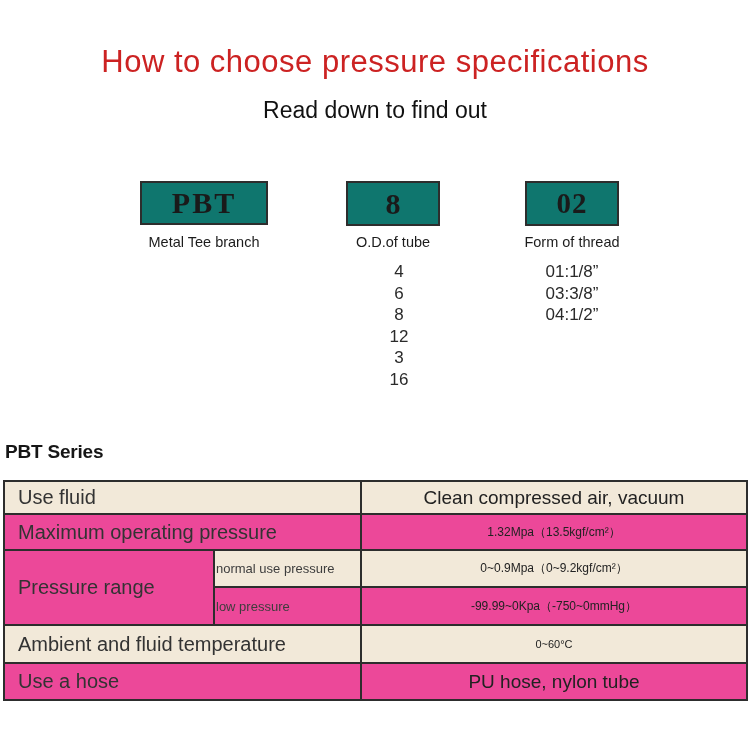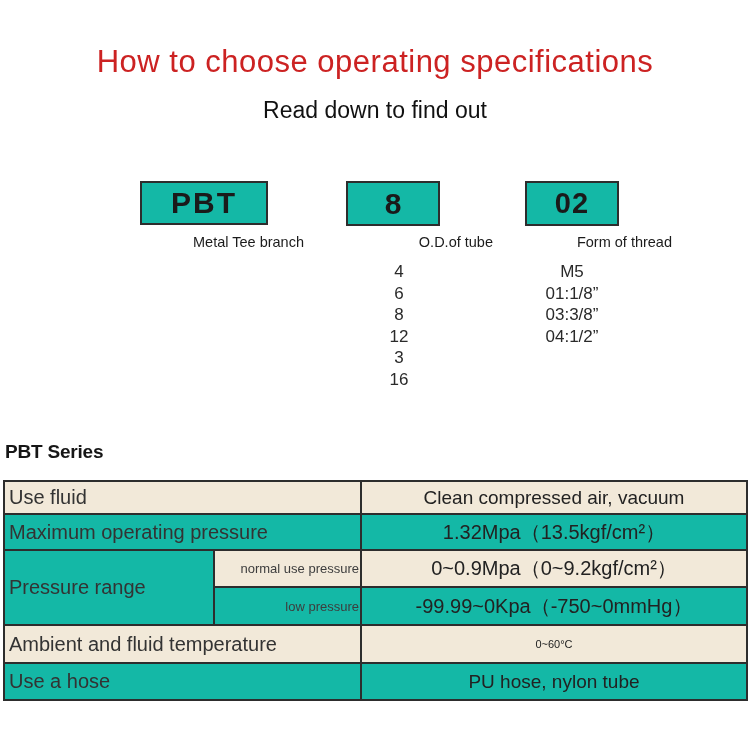--- a/index.html
+++ b/index.html
@@ -16,28 +16,28 @@
     font-size:31px;font-weight:400;color:#cc2222;letter-spacing:0.5px;
   }
   .subtitle{
     top:97px;left:0;width:750px;text-align:center;
     font-size:23px;color:#111;
   }
 
   
   .code-box{
     border:2px solid #2d2d2d;display:flex;align-items:center;justify-content:center;
-    font-weight:700;color:#1a1a1a;background:#14b8a6;box-sizing:border-box;
+    font-weight:700;color:#1a1a1a;background:#0f766e;box-sizing:border-box;font-family:Liberation Serif, serif;
   }
   .box-pbt{left:140px;top:181px;width:128px;height:44px;font-size:30px;letter-spacing:2px;}
   .box-od{left:346px;top:181px;width:94px;height:45px;font-size:30px;}
   .box-thread{left:525px;top:181px;width:94px;height:45px;font-size:29px;letter-spacing:1px;}
 
   .box-label{
-    top:234px;height:18px;font-size:14.5px;color:#1c1c1c;text-align:right;
+    top:234px;height:18px;font-size:14.5px;color:#1c1c1c;text-align:center;
   }
   .lbl-pbt{left:104px;width:200px;}
   .lbl-od{left:293px;width:200px;}
   .lbl-thread{left:472px;width:200px;}
 
   
   .opt-list{top:261px;font-size:17px;color:#2a2a2a;text-align:center;}
   .opt-list div{line-height:21.6px;}
   .list-od{left:329px;width:140px;}
   .list-thread{left:492px;width:160px;}
@@ -47,33 +47,33 @@
     left:5px;top:441px;font-size:19px;font-weight:700;color:#161616;letter-spacing:-0.2px;text-align:right;
   }
   table.spec{
     position:absolute;left:3px;top:480px;width:743px;
     border-collapse:collapse;table-layout:fixed;
   }
   table.spec td{
     border:2px solid #2d2d2d;box-sizing:border-box;overflow:hidden;
     vertical-align:middle;
   }
-  td.lab{padding-left:4px;font-size:20px;color:#333;}
-  td.sub{text-align:right;font-size:13px;color:#3d3d3d;}
+  td.lab{padding-left:13px;font-size:20px;color:#333;}
+  td.sub{text-align:left;font-size:13px;color:#3d3d3d;}
   td.val{text-align:center;color:#222;}
   .v-lg{font-size:19px;}
-  .v-md{font-size:20px;}
+  .v-md{font-size:12px;}
   .v-sm{font-size:11px;}
   .beige{background:#f2e9d9;}
-  .white{background:#14b8a6;}
+  .white{background:#ec4899;}
 </style>
 </head>
 <body>
 
-<div class="abs title">How to choose operating specifications</div>
+<div class="abs title">How to choose pressure specifications</div>
 <div class="abs subtitle">Read down to find out</div>
 
 <div class="abs code-box box-pbt">
   <span>PBT</span>
 </div>
 <div class="abs code-box box-od">
   <span>8</span>
 </div>
 <div class="abs code-box box-thread">
   <span>02</span>
@@ -86,21 +86,20 @@
 <div class="abs opt-list list-od">
   <div>4</div>
   <div>6</div>
   <div>8</div>
   <div>12</div>
   <div>3</div>
   <div>16</div>
 </div>
 
 <div class="abs opt-list list-thread">
-  <div>M5</div>
   <div>01:1/8”</div>
   <div>03:3/8”</div>
   <div>04:1/2”</div>
 </div>
 
 <div class="abs series-heading">PBT Series</div>
 
 <table class="spec">
   <colgroup>
       <col style="width:210px">

